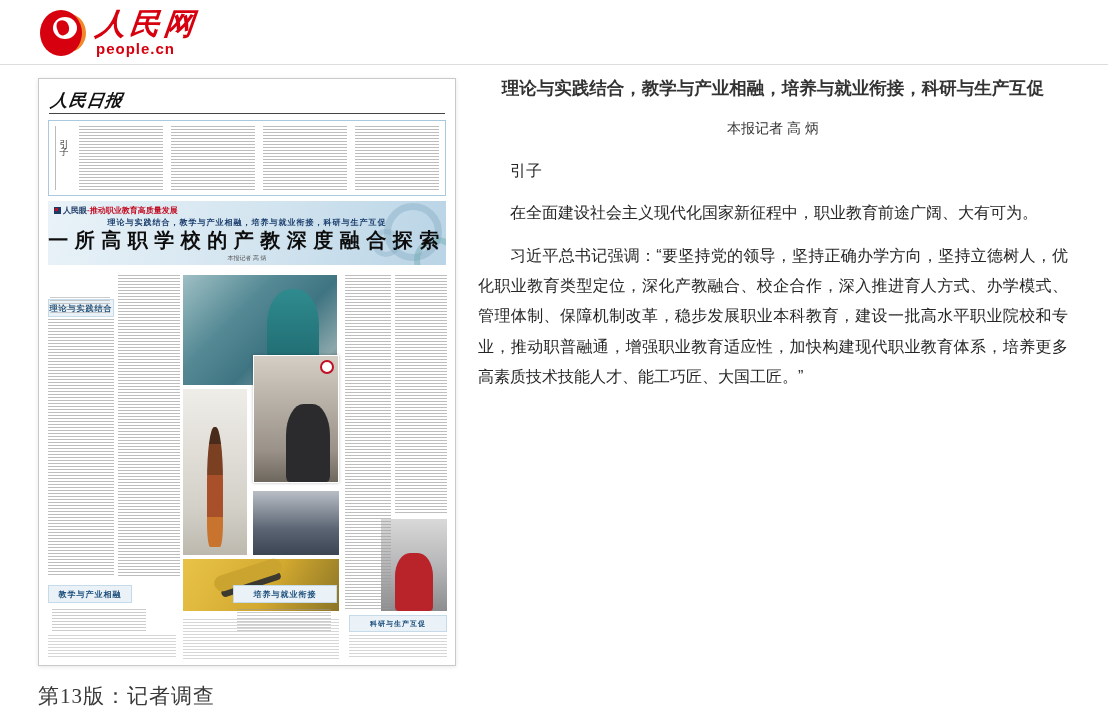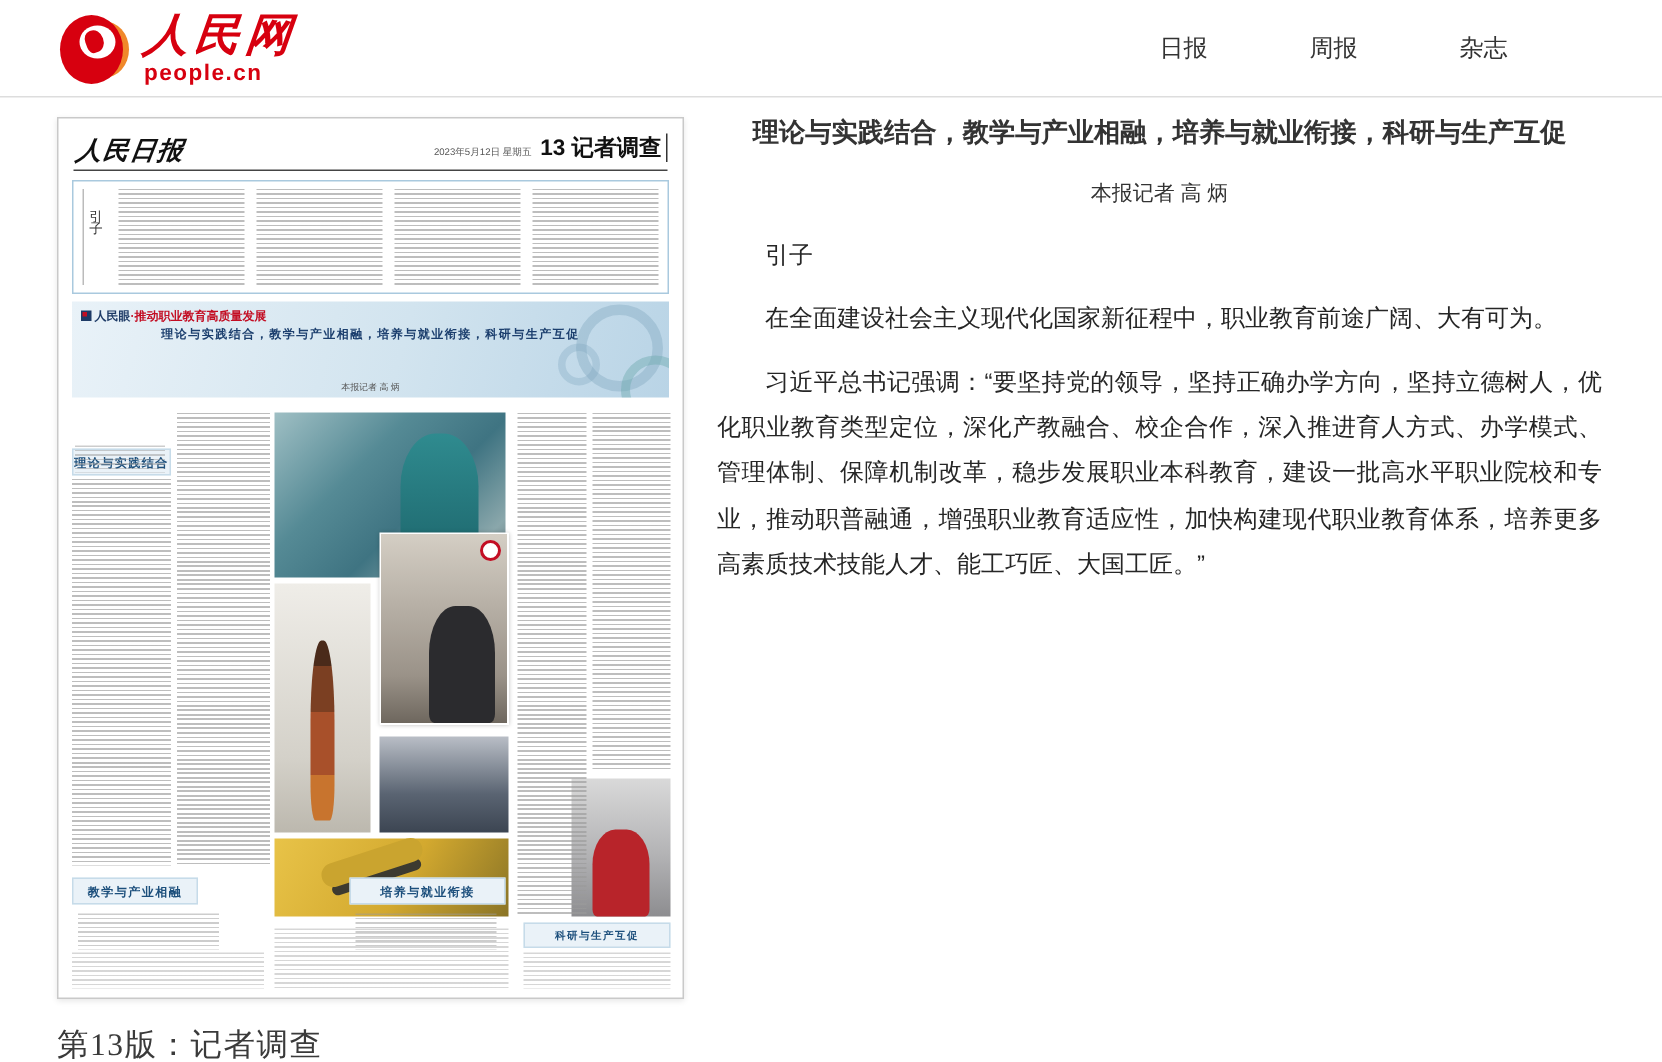--- a/index.html
+++ b/index.html
@@ -97,38 +97,28 @@
       <span class="c-orange"></span>
         <span class="c-red"></span>
         <span class="c-white"></span>
         <span class="c-dot"></span>
     </div>
     <div class="logo-text">
       <div class="logo-cn">人民网</div>
       <div class="logo-en">people.cn</div>
     </div>
   </div>
-  <nav class="top-nav">
-
-  <span class="nav-item">日报</span>
-      <span class="nav-item">周报</span>
-      <span class="nav-item">杂志</span>
-    </nav>
 </header>
 
 <div class="main">
 
   <aside class="paper-panel">
     <div class="paper-card">
       <div class="np-header">
         <span class="np-masthead">人民日报</span>
-        <span class="np-head-right">
-          <span class="np-date">2023年5月12日 星期五</span>
-          <span class="np-pageno">13 记者调查</span>
-        </span>
       </div>
       <div class="np-rule"></div>
 
       <div class="np-intro">
         <span class="np-marker">引子</span>
         <div class="col mt"></div>
         <div class="col mt"></div>
         <div class="col mt"></div>
         <div class="col mt"></div>
       </div>
@@ -136,20 +126,21 @@
       <div class="np-banner">
         <span class="gear g1"></span>
         <span class="gear g2"></span>
         <span class="gear g3"></span>
         <div class="np-eyebrow">
           <span class="sq"></span>
           <span class="tag">人民眼</span>
           <span class="rest">·推动职业教育高质量发展</span>
         </div>
         <div class="np-kicker">理论与实践结合，教学与产业相融，培养与就业衔接，科研与生产互促</div>
+        <div class="np-title">一所高职学校的产教深度融合探索</div>
         <div class="np-byline">本报记者 高 炳</div>
       </div>
 
       <div class="np-sec" style="left:9px; top:196px; width:66px;margin-top:24px;">理论与实践结合</div>
       <div class="mt quote" style="position:absolute; left:11px; top:216px; width:60px; height:18px;"></div>
       <div class="mt" style="position:absolute; left:9px; top:240px; width:66px; height:258px;"></div>
       <div class="mt" style="position:absolute; left:79px; top:196px; width:62px; height:302px;"></div>
 
       <div class="ph ph-workshop"></div>
       <div class="ph ph-chess"></div>

